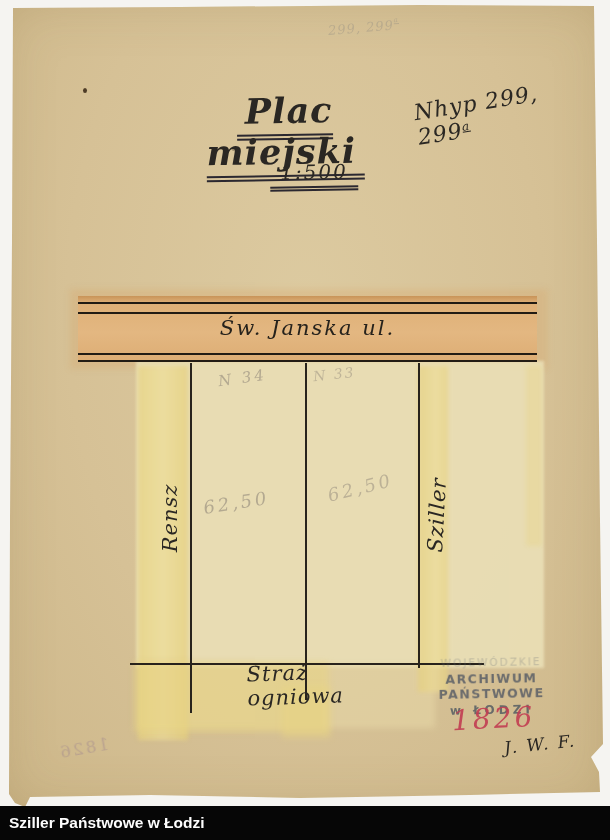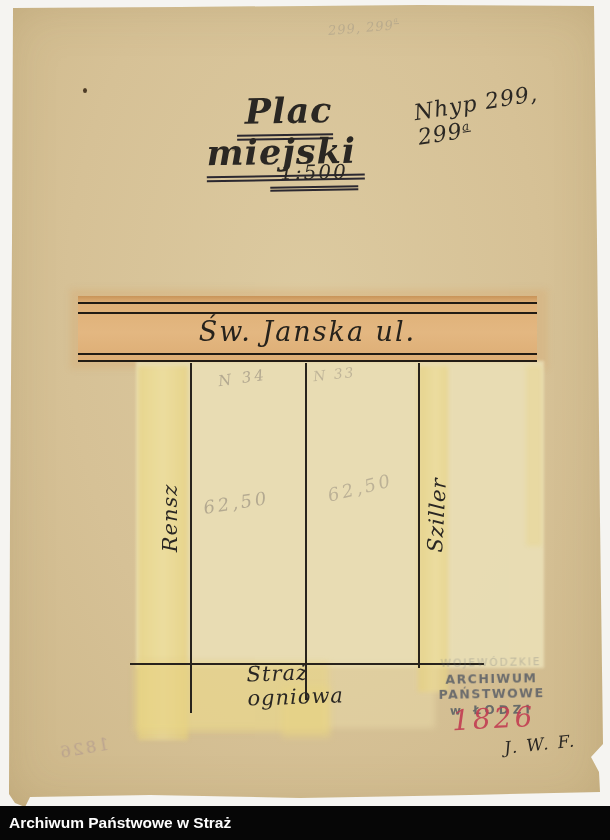--- a/index.html
+++ b/index.html
@@ -53,21 +53,21 @@
   .wash-bottom{left:134px;top:662px;width:195px;height:70px;background:#e8d483;opacity:.55;filter:blur(3px);}
   .wash-patch{left:282px;top:686px;width:48px;height:52px;background:#e8d483;opacity:.5;filter:blur(3px);}
   .wash-farright{left:526px;top:366px;width:16px;height:180px;background:#e8d483;opacity:.35;}
   .band-halo{left:70px;top:289px;width:478px;height:80px;background:#d8a66a;opacity:.3;filter:blur(3px);}
 
   
   .band{left:78px;top:296px;width:459px;height:66px;
     background:linear-gradient(180deg,#c89358 0%,#dfb077 10%,#e3b781 55%,#ddad74 100%);}
   .hl{position:absolute;left:0;right:0;height:1.6px;background:#221c14;display:block;}
   .band-label{position:absolute;top:20px;left:0;width:100%;text-align:center;
-    font-size:27px;letter-spacing:2px;color:#26221c;}
+    font-size:21px;letter-spacing:2px;color:#26221c;}
 
   
   .vline{position:absolute;width:1.6px;background:#28231c;}
   .hline{position:absolute;height:1.6px;background:#28231c;}
 
   
   .n34{left:218px;top:369px;font-size:15px;letter-spacing:3px;transform:rotate(-8deg);}
   .n33{left:313px;top:366px;font-size:14px;letter-spacing:2px;transform:rotate(-6deg);opacity:.6;}
   .m-left{left:203px;top:492px;font-size:18px;letter-spacing:3px;transform:rotate(-9deg);}
   .m-right{left:327px;top:477px;font-size:18px;letter-spacing:3px;transform:rotate(-14deg);opacity:.65;}
@@ -152,14 +152,14 @@
 
   <div class="abs rednum">1826</div>
 
   <div class="abs mirror">1826</div>
 
   <div class="abs hand initials">J. W. F.</div>
 
 </div>
 
 <div class="caption">
-  <span>Archiwum Państwowe w Straż</span>
+  <span>Sziller Państwowe w Łodzi</span>
 </div>
 
 </body></html>

